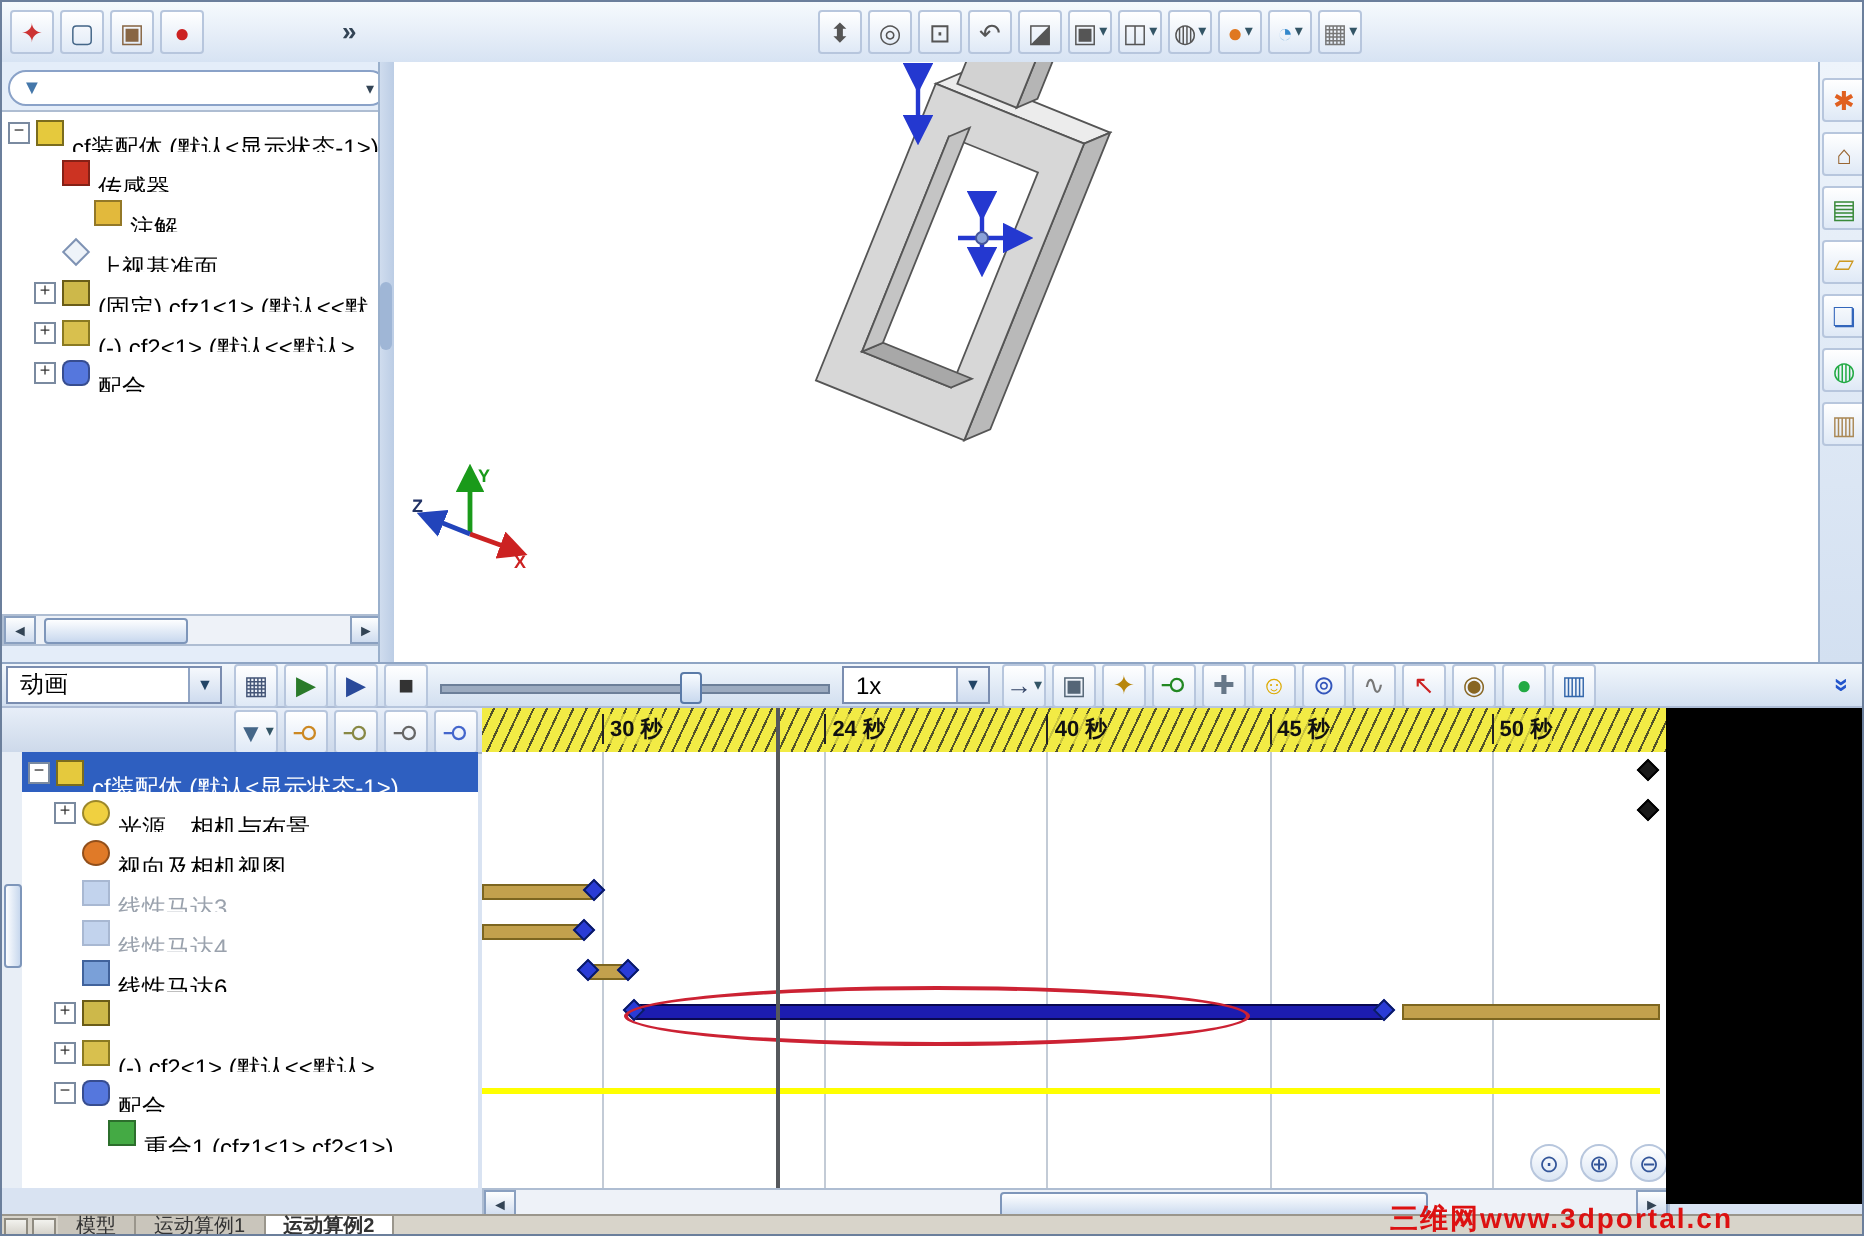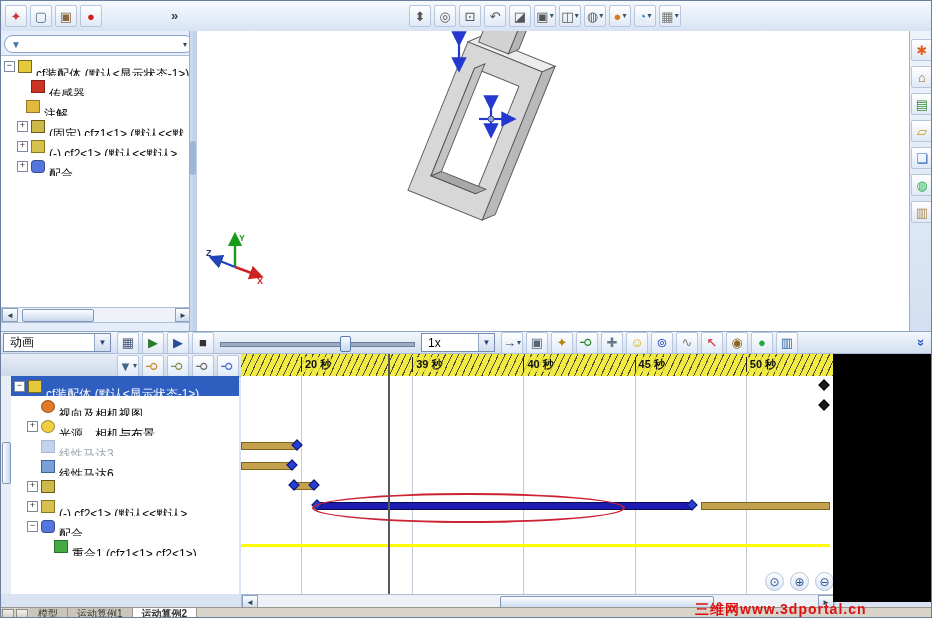--- a/index.html
+++ b/index.html
@@ -171,24 +171,29 @@
         <div class="trow" style="padding-left: 3px;">
           <span class="exp open"></span>
           <span class="tic ic-assembly"></span>
           <span class="tl">cf装配体 (默认&lt;显示状态-1&gt;)</span>
         </div>
         <div class="trow" style="padding-left: 16px;">
           <span class="expsp"></span>
           <span class="tic ic-sensors"></span>
           <span class="tl">传感器</span>
         </div>
-        <div class="trow" style="padding-left: 11px;">
+        <div class="trow" style="padding-left: 32px;">
           <span class="expsp"></span>
           <span class="tic ic-annotations"></span>
           <span class="tl">注解</span>
+        </div>
+        <div class="trow" style="padding-left: 16px;">
+          <span class="expsp"></span>
+          <span class="tic ic-plane"></span>
+          <span class="tl">上视基准面</span>
         </div>
         <div class="trow" style="padding-left: 16px;">
           <span class="exp closed"></span>
           <span class="tic ic-part-fixed"></span>
           <span class="tl">(固定) cfz1&lt;1&gt; (默认&lt;&lt;默</span>
         </div>
         <div class="trow" style="padding-left: 16px;">
           <span class="exp closed"></span>
           <span class="tic ic-part"></span>
           <span class="tl">(-) cf2&lt;1&gt; (默认&lt;&lt;默认&gt;_</span>
@@ -355,52 +360,57 @@
             <span class="g keyg" style="color: rgb(136, 136, 68);">⚲</span>
           </span>
           <span class="ibtn">
             <span class="g keyg" style="color: rgb(102, 102, 102);">⚲</span>
           </span>
           <span class="ibtn">
             <span class="g keyg" style="color: rgb(68, 102, 204);">⚲</span>
           </span>
         </div>
       <div class="ruler">
-          <span class="rlab" style="left: 60px;">20 秒</span>
-          <span class="rlab" style="left: 171.2px;">39 秒</span>
+          <span class="rlab" style="left: 60px;">30 秒</span>
+          <span class="rlab" style="left: 171.2px;">24 秒</span>
           <span class="rlab" style="left: 282.4px;">40 秒</span>
           <span class="rlab" style="left: 393.6px;">45 秒</span>
           <span class="rlab" style="left: 504.8px;">50 秒</span>
         </div>
     </div>
 
     <div class="mbody">
       <div class="vtrack">
         <div class="vthumb"></div>
       </div>
       <div class="mtree">
           <div class="trow sel" style="padding-left: 3px;">
             <span class="exp open"></span>
             <span class="tic ic-assembly"></span>
             <span class="tl">cf装配体 (默认&lt;显示状态-1&gt;)</span>
           </div>
           <div class="trow" style="padding-left: 16px;">
+            <span class="exp closed"></span>
+            <span class="tic ic-scene"></span>
+            <span class="tl">光源、相机与布景</span>
+          </div>
+          <div class="trow" style="padding-left: 16px;">
             <span class="expsp"></span>
             <span class="tic ic-camera"></span>
             <span class="tl">视向及相机视图</span>
-          </div>
-          <div class="trow" style="padding-left: 16px;">
-            <span class="exp closed"></span>
-            <span class="tic ic-scene"></span>
-            <span class="tl">光源、相机与布景</span>
           </div>
           <div class="trow dis" style="padding-left: 16px;">
             <span class="expsp"></span>
             <span class="tic ic-motor"></span>
             <span class="tl">线性马达3</span>
+          </div>
+          <div class="trow dis" style="padding-left: 16px;">
+            <span class="expsp"></span>
+            <span class="tic ic-motor"></span>
+            <span class="tl">线性马达4</span>
           </div>
           <div class="trow" style="padding-left: 16px;">
             <span class="expsp"></span>
             <span class="tic ic-motor"></span>
             <span class="tl">线性马达6</span>
           </div>
           <div class="trow" style="padding-left: 16px;">
             <span class="exp closed"></span>
             <span class="tic ic-part-fixed"></span>
           </div>

